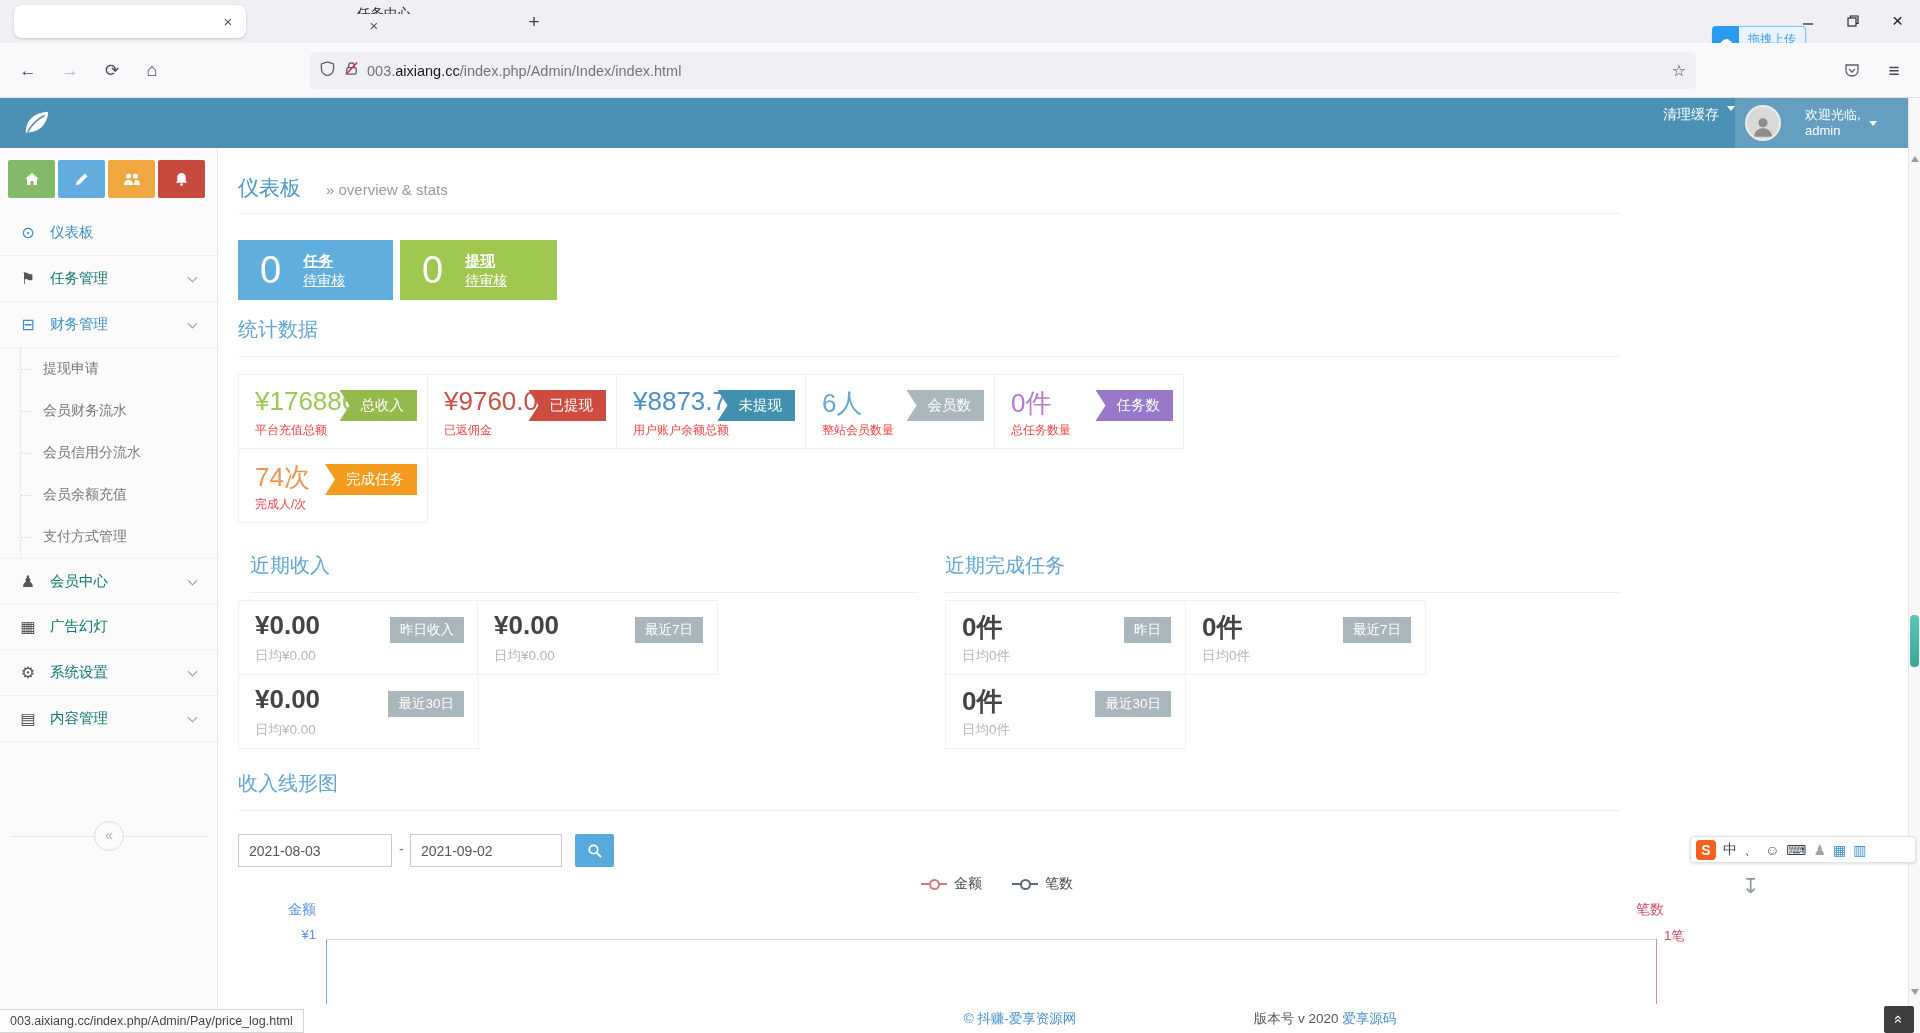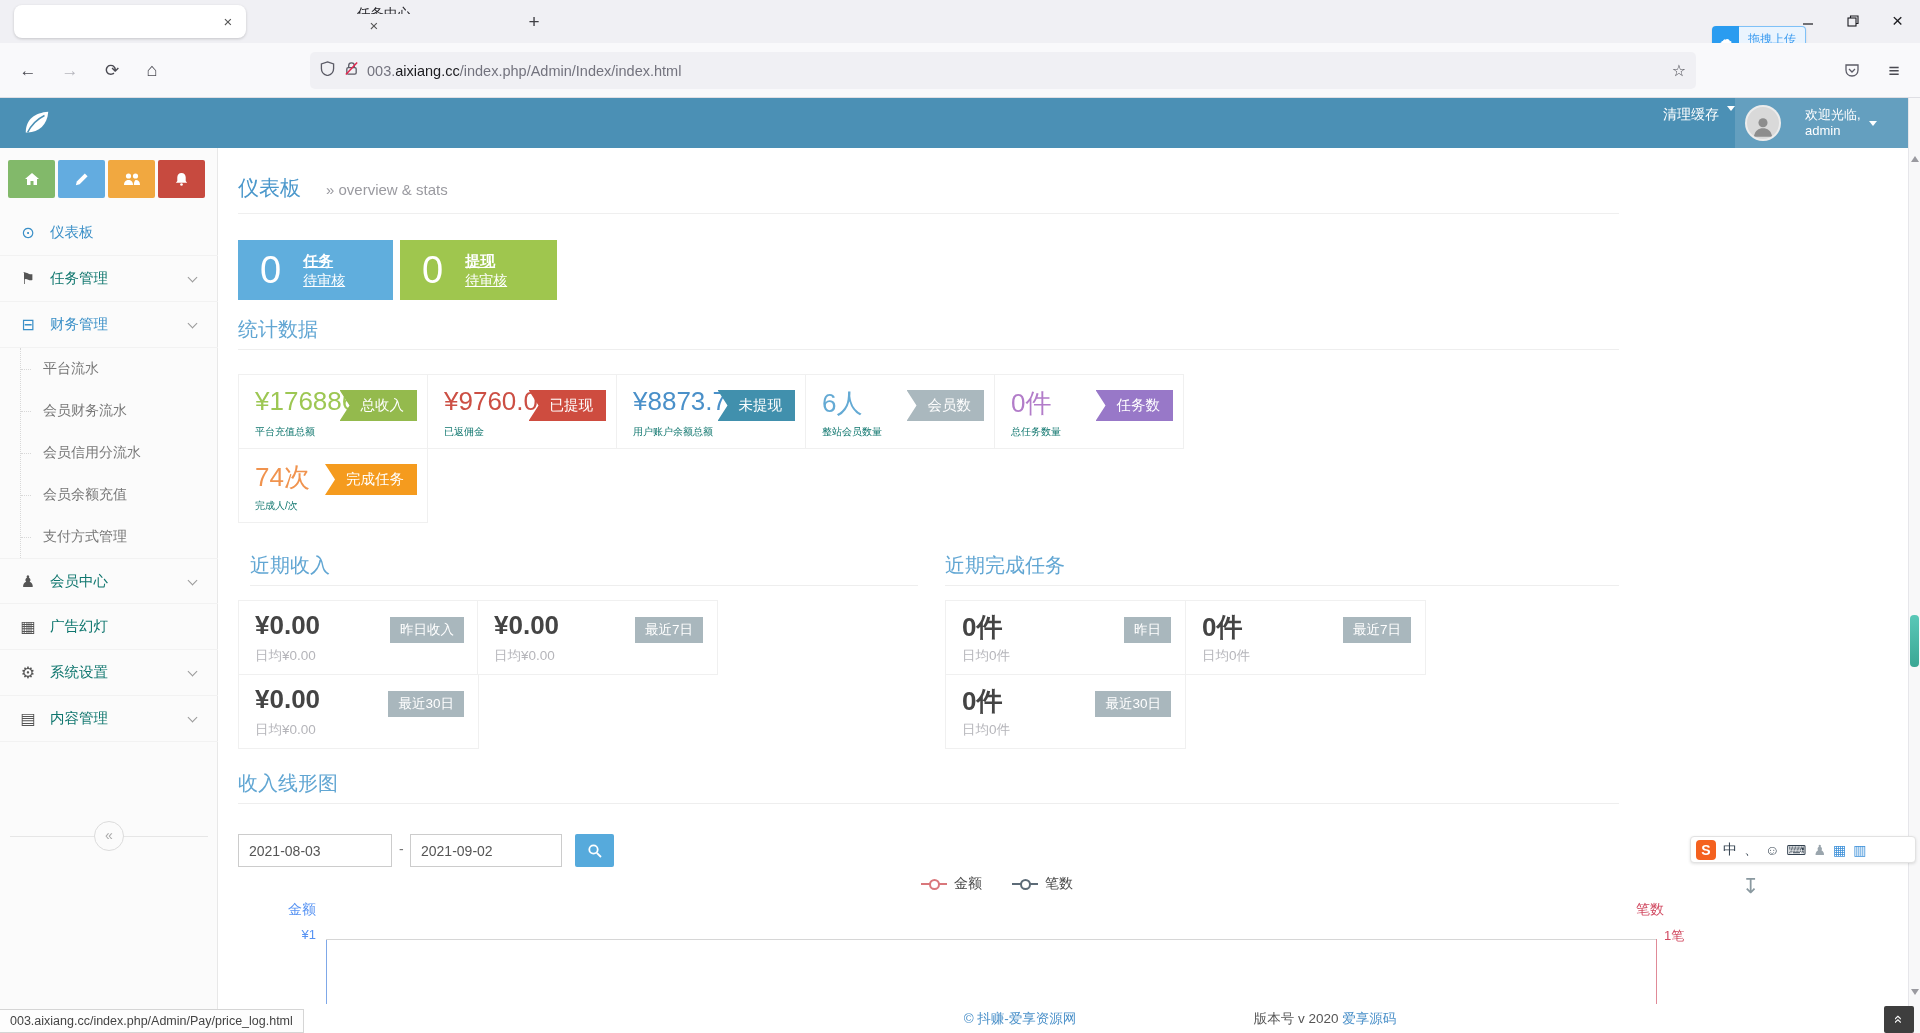--- a/index.html
+++ b/index.html
@@ -55,26 +55,26 @@
   .bc-title { position:absolute; left:20px; top:26px; font-size:21px; color:#4a97cb; }
   .bc-crumb { position:absolute; left:108px; top:33px; font-size:15px; color:#9a9aa0; }
   .bc-line { position:absolute; left:20px; top:65px; width:1381px; height:1px; background:#efefef; }
 
   .sumcard { position:absolute; top:92px; height:60px; color:#fff; display:flex; align-items:center; }
   .sc-num { font-size:38px; font-weight:300; margin-left:22px; }
   .sc-txt { margin-left:22px; line-height:19px;text-decoration:underline; }
   .sc-l1 { font-size:15px; font-weight:bold; }
   .sc-l2 { font-size:14px; }
 
-  .sec-h { position:absolute; font-size:20px; color:#61a6d3; padding-bottom:6px; border-bottom:1px solid #eee; }
+  .sec-h { position:absolute; font-size:20px; color:#61a6d3; padding-bottom:13px; border-bottom:1px solid #eee; }
 
   .st-cell { position:absolute; width:190px; height:75px; border:1px solid #f0f0f0; background:#fff; }
   .st-val { position:absolute; left:16px; top:11px; font-size:26px; font-weight:500; white-space:nowrap; }
   .ribbon { position:absolute; right:10px; top:15px; color:#fff; font-size:14.5px; padding:6px 13px 6px 21px; clip-path:polygon(0 0,100% 0,100% 100%,0 100%,10px 50%); white-space:nowrap; }
-  .st-label { position:absolute; left:16px; bottom:9px; font-size:10px; color:#0f766e; white-space:nowrap; }
+  .st-label { position:absolute; left:16px; bottom:9px; font-size:12px; color:#ef4444; white-space:nowrap; }
 
   .rc-cell { position:absolute; width:241px; height:75px; border:1px solid #f0f0f0; background:#fff; }
   .rc-val { position:absolute; left:16px; top:9px; font-size:26px; font-weight:bold; color:#444; }
   .rc-badge { position:absolute; right:14px; top:16px; background:#a9b7bd; color:#fff; font-size:13.5px; padding:4px 10px; white-space:nowrap; }
   .rc-sub { position:absolute; left:16px; bottom:9px; font-size:13.5px; color:#b5b5ba; }
 
   .date-input { position:absolute; top:686px; height:33px; border:1px solid #ccc; font-size:14px; color:#555; padding:0 10px; background:#fff; font-family:"Liberation Sans","DejaVu Sans",sans-serif; }
   .search-btn { position:absolute; left:357px; top:686px; width:39px; height:33px; background:#56aadc; border:none; border-radius:2px; display:flex; align-items:center; justify-content:center; cursor:pointer; }
 
   .legend { position:absolute; left:579px; top:727px; width:400px; display:flex; justify-content:center; gap:30px; align-items:center; }
@@ -238,21 +238,21 @@
       <span class="m-label">任务管理</span>
       <span class="chev"></span>
     </div>
     <div class="m-item on">
       <span class="m-ico">⊟</span>
       <span class="m-label">财务管理</span>
       <span class="chev"></span>
     </div>
     <div class="subs">
       <div class="m-sub">
-          <span>平台流水</span>
+          <span>提现申请</span>
         </div>
       <div class="m-sub">
           <span>会员财务流水</span>
         </div>
       <div class="m-sub">
           <span>会员信用分流水</span>
         </div>
       <div class="m-sub">
           <span>会员余额充值</span>
         </div>

